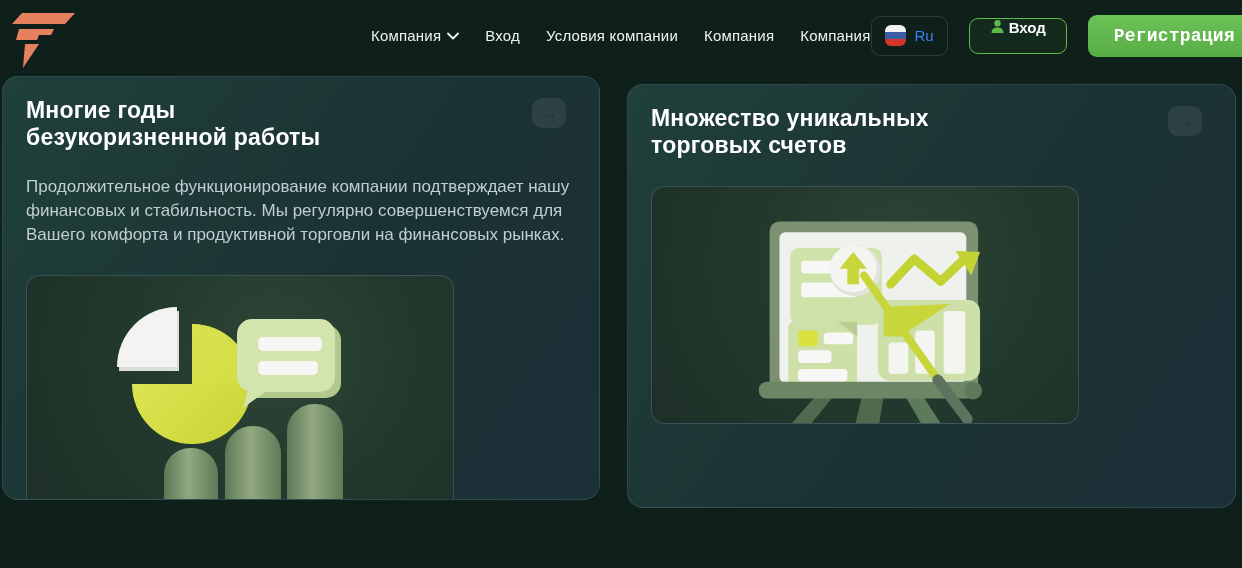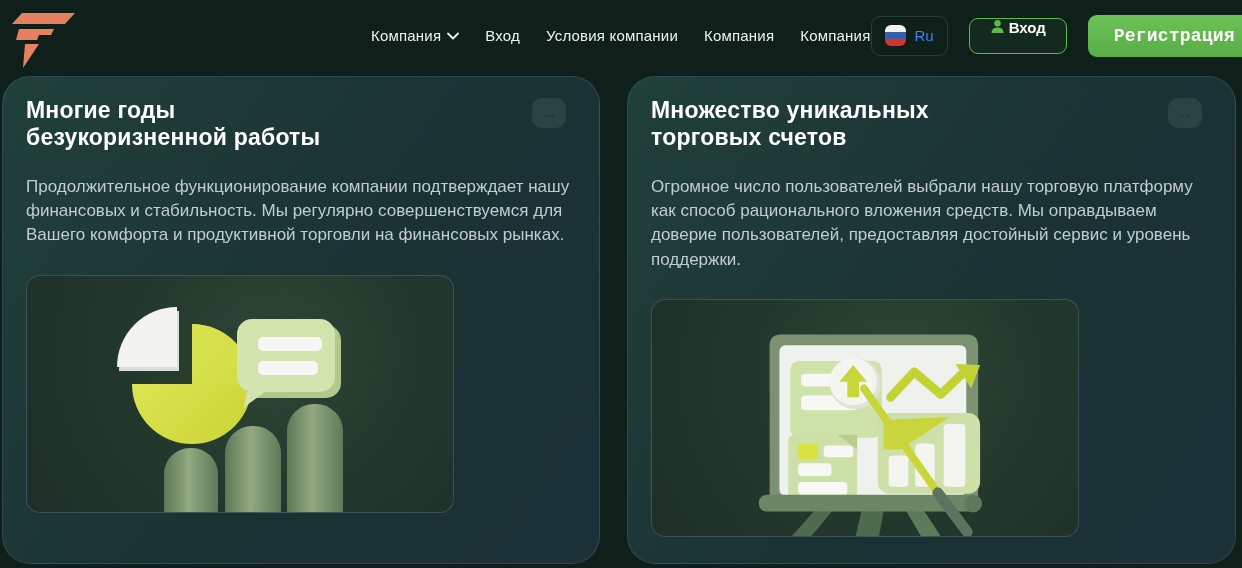--- a/index.html
+++ b/index.html
@@ -70,29 +70,29 @@
 
   
   .cards {
     display: flex;
     gap: 27px;
     padding: 5px 6px 0 2px;
     height: 492px;
   }
   .card {
     position: relative;
-    border-radius: 28px;
+    border-radius: 16px;
     border: 1px solid rgba(116,146,186,0.22);
     background: linear-gradient(125deg, #20403a 0%, #1b3233 55%, #1c3038 100%);
     padding: 20px 23px;
-    height: 488px;
+    height: 424px;
     overflow: hidden;
   }
   .card-left  { flex: 0 0 598px; }
-  .card-right { flex: 0 0 609px; }
+  .card-right { flex: 0 0 609px; margin-top: 8px; }
   .card-title {
     font-size: 23px;
     line-height: 1.17;
     font-weight: 700;
     color: #ffffff;
     white-space: pre-line;
     letter-spacing: .2px;
   }
   .card-arrow-btn {
     position: absolute;
@@ -231,21 +231,20 @@
       </svg>
     </div>
   </section>
 
   <section class="card card-right">
     <h2 class="card-title">Множество уникальных
 торговых счетов</h2>
     <button class="card-arrow-btn">
       <span>→</span>
     </button>
-    <p class="card-desc">Огромное число пользователей выбрали нашу торговую платформу как способ рационального вложения средств. Мы оправдываем доверие пользователей, предоставляя достойный сервис и уровень поддержки.</p>
 
     <div class="illus-box">
       <svg width="428" height="238" viewBox="0 0 430 242">
 
         <g fill="#4f6a4e">
           <polygon points="168,208 186,208 158,242 138,242"></polygon>
           <polygon points="212,208 234,208 228,242 204,242"></polygon>
           <polygon points="252,208 270,208 292,242 272,242" fill="#5d7a5b"></polygon>
         </g>
 

